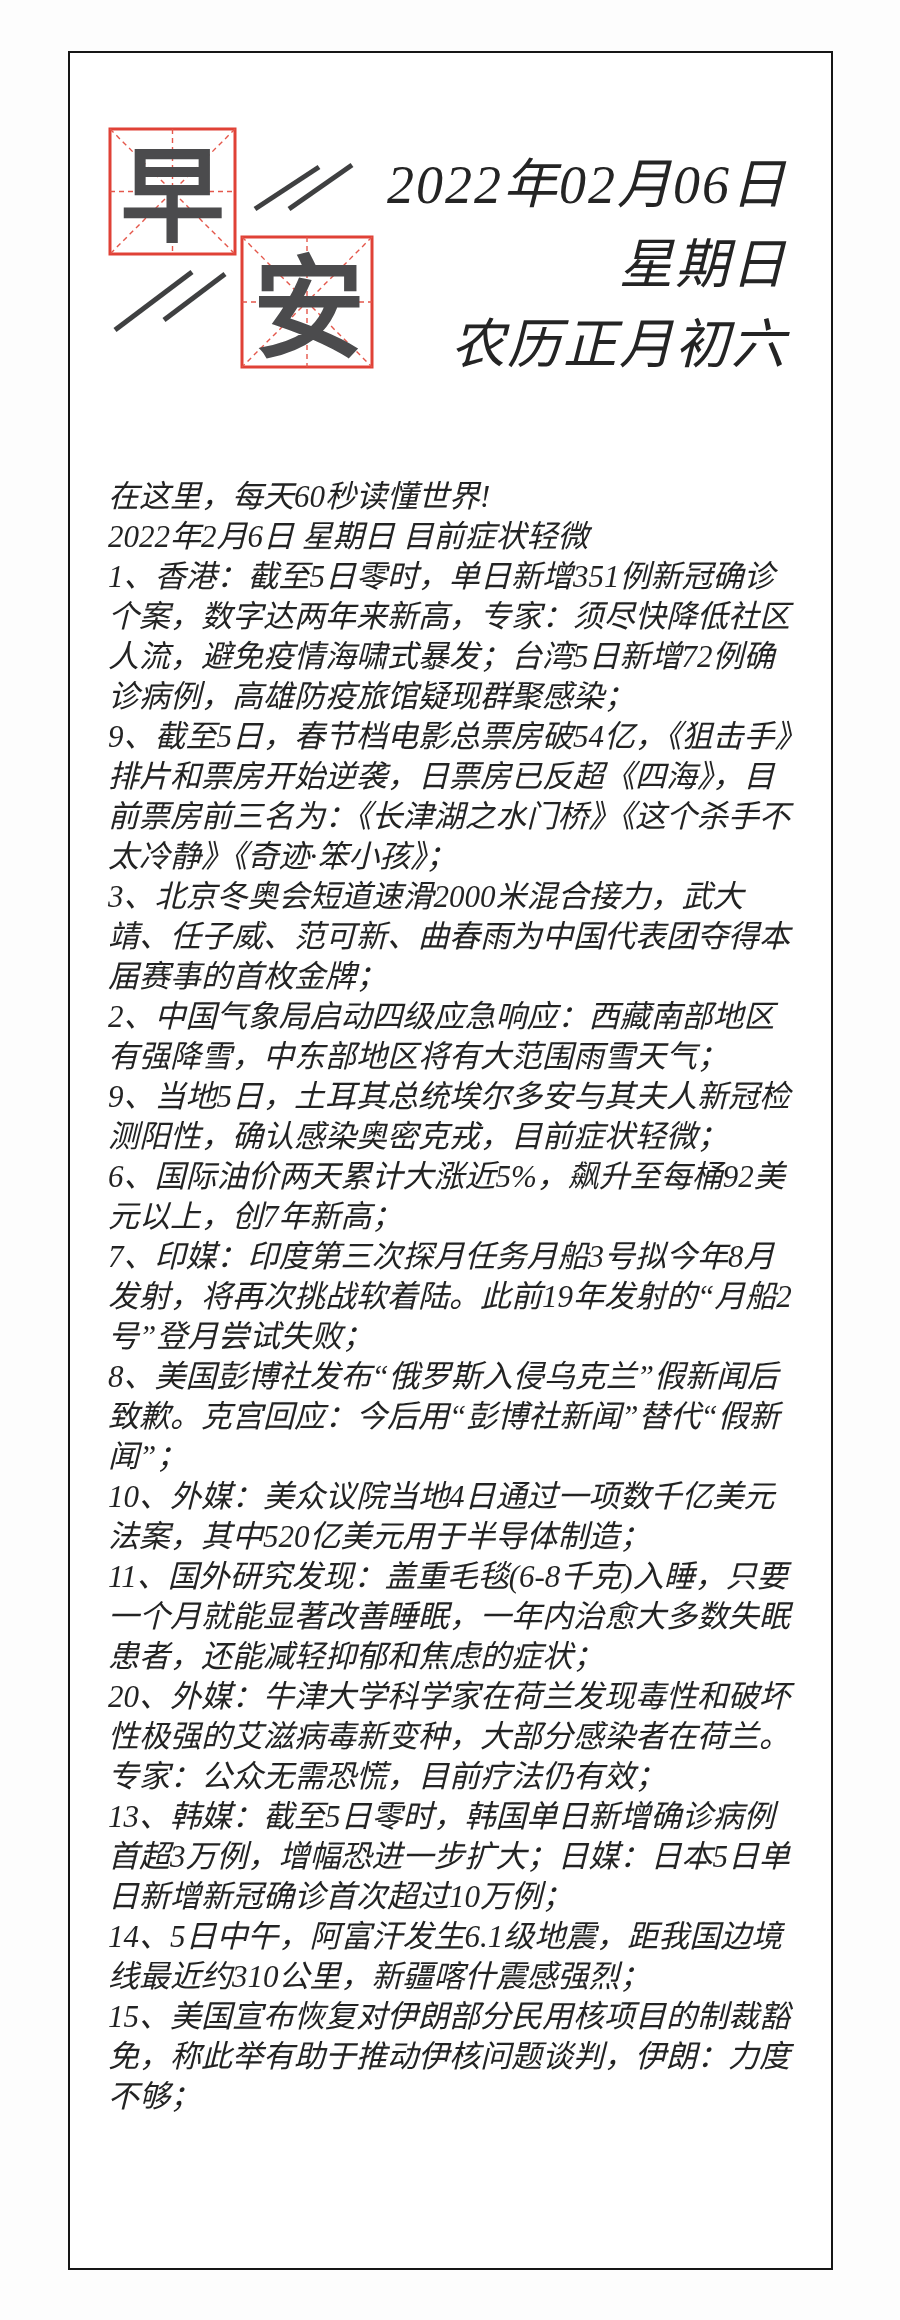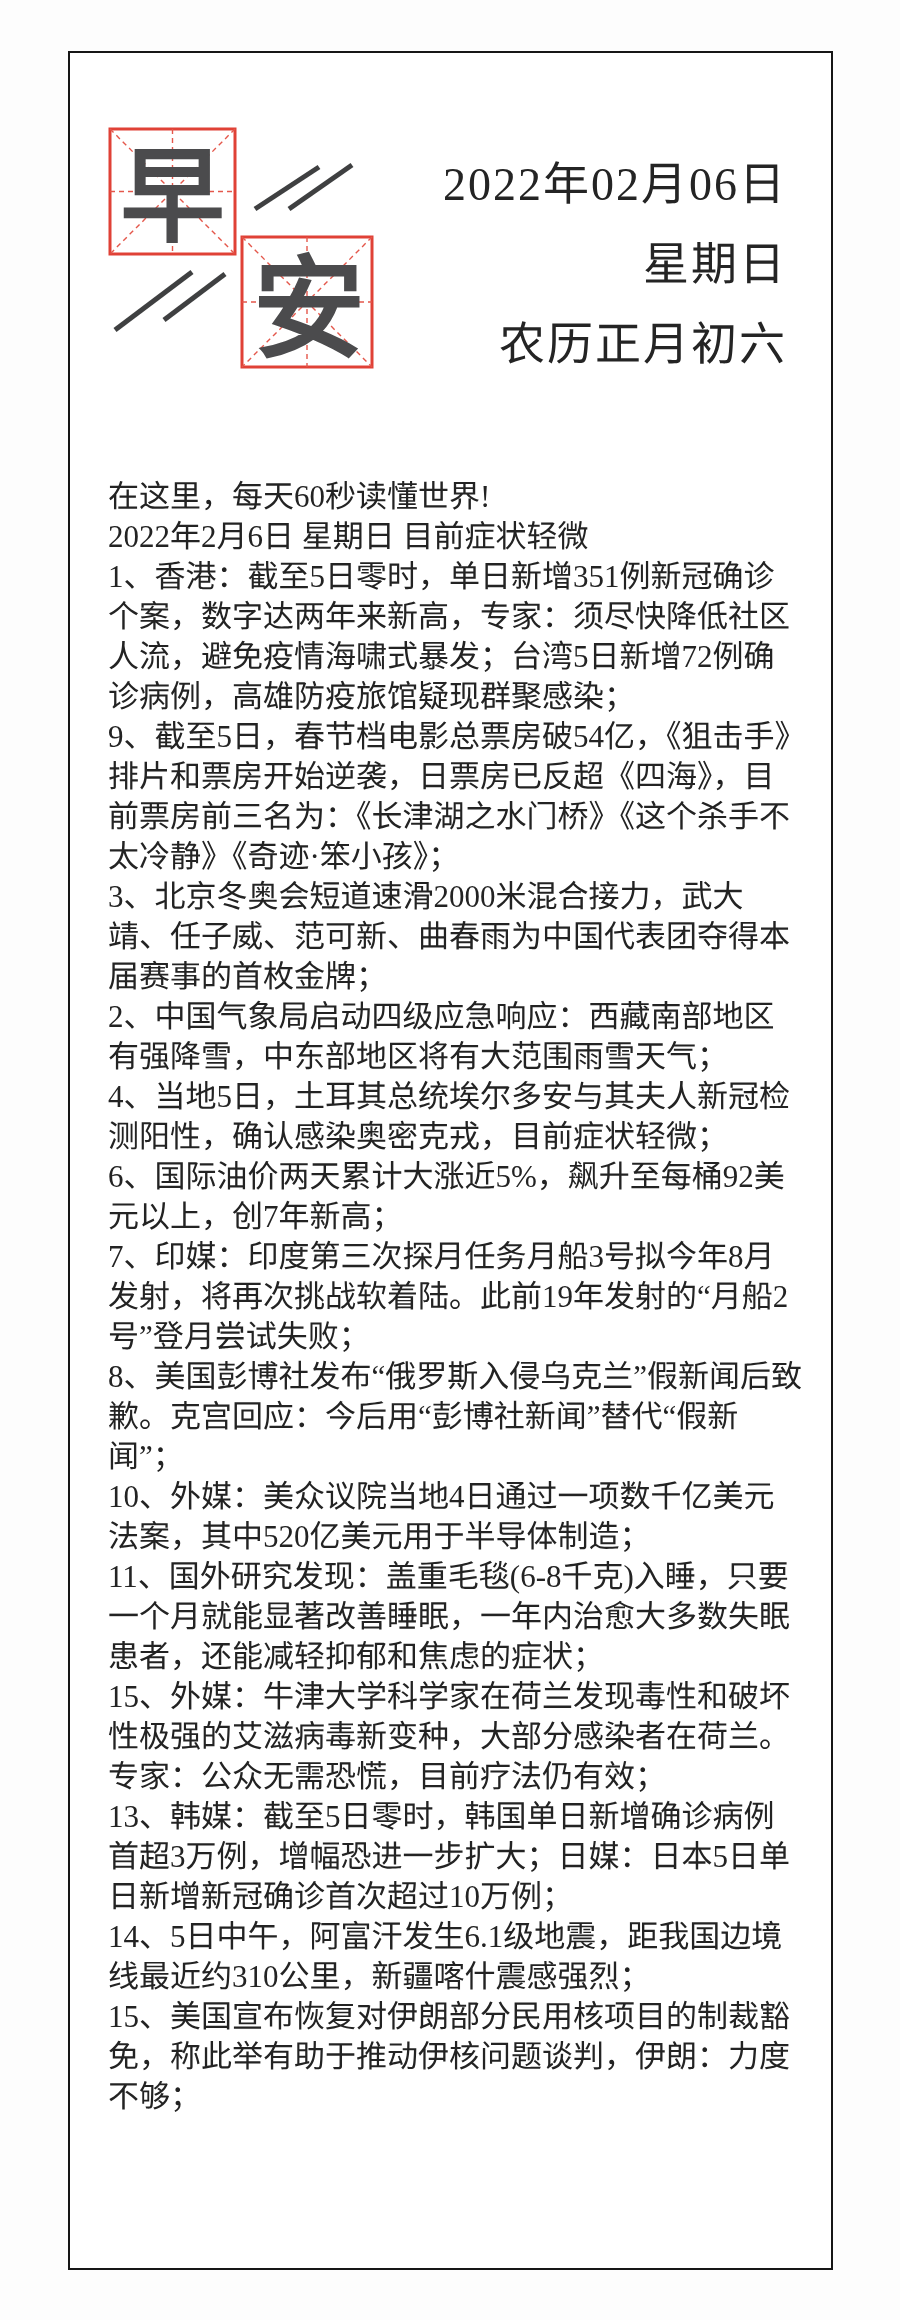--- a/index.html
+++ b/index.html
@@ -26,31 +26,33 @@
   }
   .logo-char{
     font-family:"DejaVu Sans", sans-serif;
     font-weight:bold;
     fill:#4b4b4d;
   }
   .date-block{
     position:absolute;
     top:92px;right:44px;
     text-align:right;
-    font-size:46px;
+    font-size:54px;
     line-height:80px;
+    font-style:italic;
     letter-spacing:2px;
     color:#242424;
     white-space:nowrap;
   }
   .body-text{
     position:absolute;
     top:424px;left:38px;right:28px;
     font-size:31px;
     line-height:40px;
+    font-style:italic;
     color:#232323;
     word-break:break-all;
     text-align:left;
   }
   .body-text p{margin:0;padding:0;}
 </style>
 </head>
 <body>
 
 <div class="page">
@@ -97,26 +99,26 @@
       <div>农历正月初六</div>
     </div>
 
     <div class="body-text">
       <p>在这里，每天60秒读懂世界!</p>
       <p>2022年2月6日 星期日 目前症状轻微</p>
       <p>1、香港：截至5日零时，单日新增351例新冠确诊个案，数字达两年来新高，专家：须尽快降低社区人流，避免疫情海啸式暴发；台湾5日新增72例确诊病例，高雄防疫旅馆疑现群聚感染；</p>
       <p>9、截至5日，春节档电影总票房破54亿，《狙击手》排片和票房开始逆袭，日票房已反超《四海》，目前票房前三名为：《长津湖之水门桥》《这个杀手不太冷静》《奇迹·笨小孩》；</p>
       <p>3、北京冬奥会短道速滑2000米混合接力，武大靖、任子威、范可新、曲春雨为中国代表团夺得本届赛事的首枚金牌；</p>
       <p>2、中国气象局启动四级应急响应：西藏南部地区有强降雪，中东部地区将有大范围雨雪天气；</p>
-      <p>4、当地5日，土耳其总统埃尔多安与其夫人新冠检测阳性，确认感染奥密克戎，目前症状轻微；</p>
+      <p>9、当地5日，土耳其总统埃尔多安与其夫人新冠检测阳性，确认感染奥密克戎，目前症状轻微；</p>
       <p>6、国际油价两天累计大涨近5%，飙升至每桶92美元以上，创7年新高；</p>
       <p>7、印媒：印度第三次探月任务月船3号拟今年8月发射，将再次挑战软着陆。此前19年发射的“月船2号”登月尝试失败；</p>
       <p>8、美国彭博社发布“俄罗斯入侵乌克兰”假新闻后致歉。克宫回应：今后用“彭博社新闻”替代“假新闻”；</p>
       <p>10、外媒：美众议院当地4日通过一项数千亿美元法案，其中520亿美元用于半导体制造；</p>
       <p>11、国外研究发现：盖重毛毯(6-8千克)入睡，只要一个月就能显著改善睡眠，一年内治愈大多数失眠患者，还能减轻抑郁和焦虑的症状；</p>
-      <p>15、外媒：牛津大学科学家在荷兰发现毒性和破坏性极强的艾滋病毒新变种，大部分感染者在荷兰。专家：公众无需恐慌，目前疗法仍有效；</p>
+      <p>20、外媒：牛津大学科学家在荷兰发现毒性和破坏性极强的艾滋病毒新变种，大部分感染者在荷兰。专家：公众无需恐慌，目前疗法仍有效；</p>
       <p>13、韩媒：截至5日零时，韩国单日新增确诊病例首超3万例，增幅恐进一步扩大；日媒：日本5日单日新增新冠确诊首次超过10万例；</p>
       <p>14、5日中午，阿富汗发生6.1级地震，距我国边境线最近约310公里，新疆喀什震感强烈；</p>
       <p>15、美国宣布恢复对伊朗部分民用核项目的制裁豁免，称此举有助于推动伊核问题谈判，伊朗：力度不够；</p>
     </div>
 
   </div>
 </div>
 
 </body></html>

